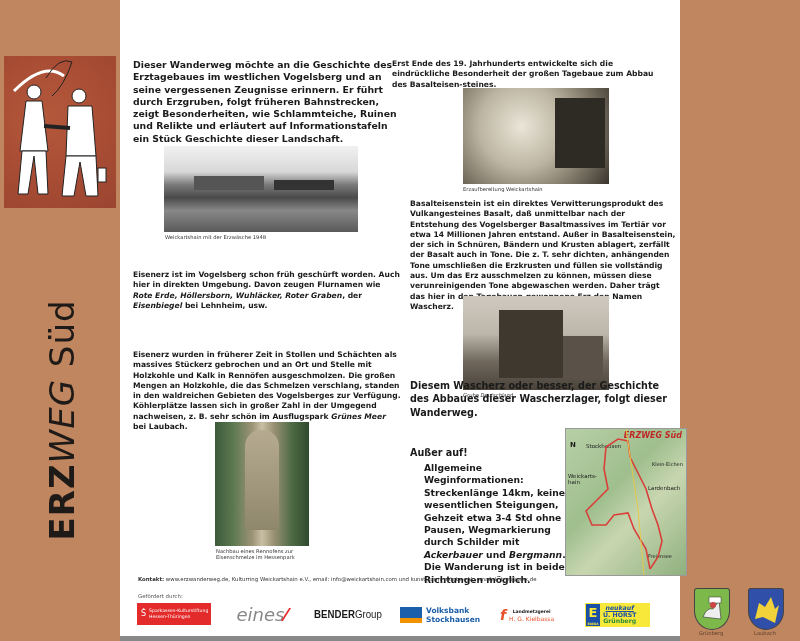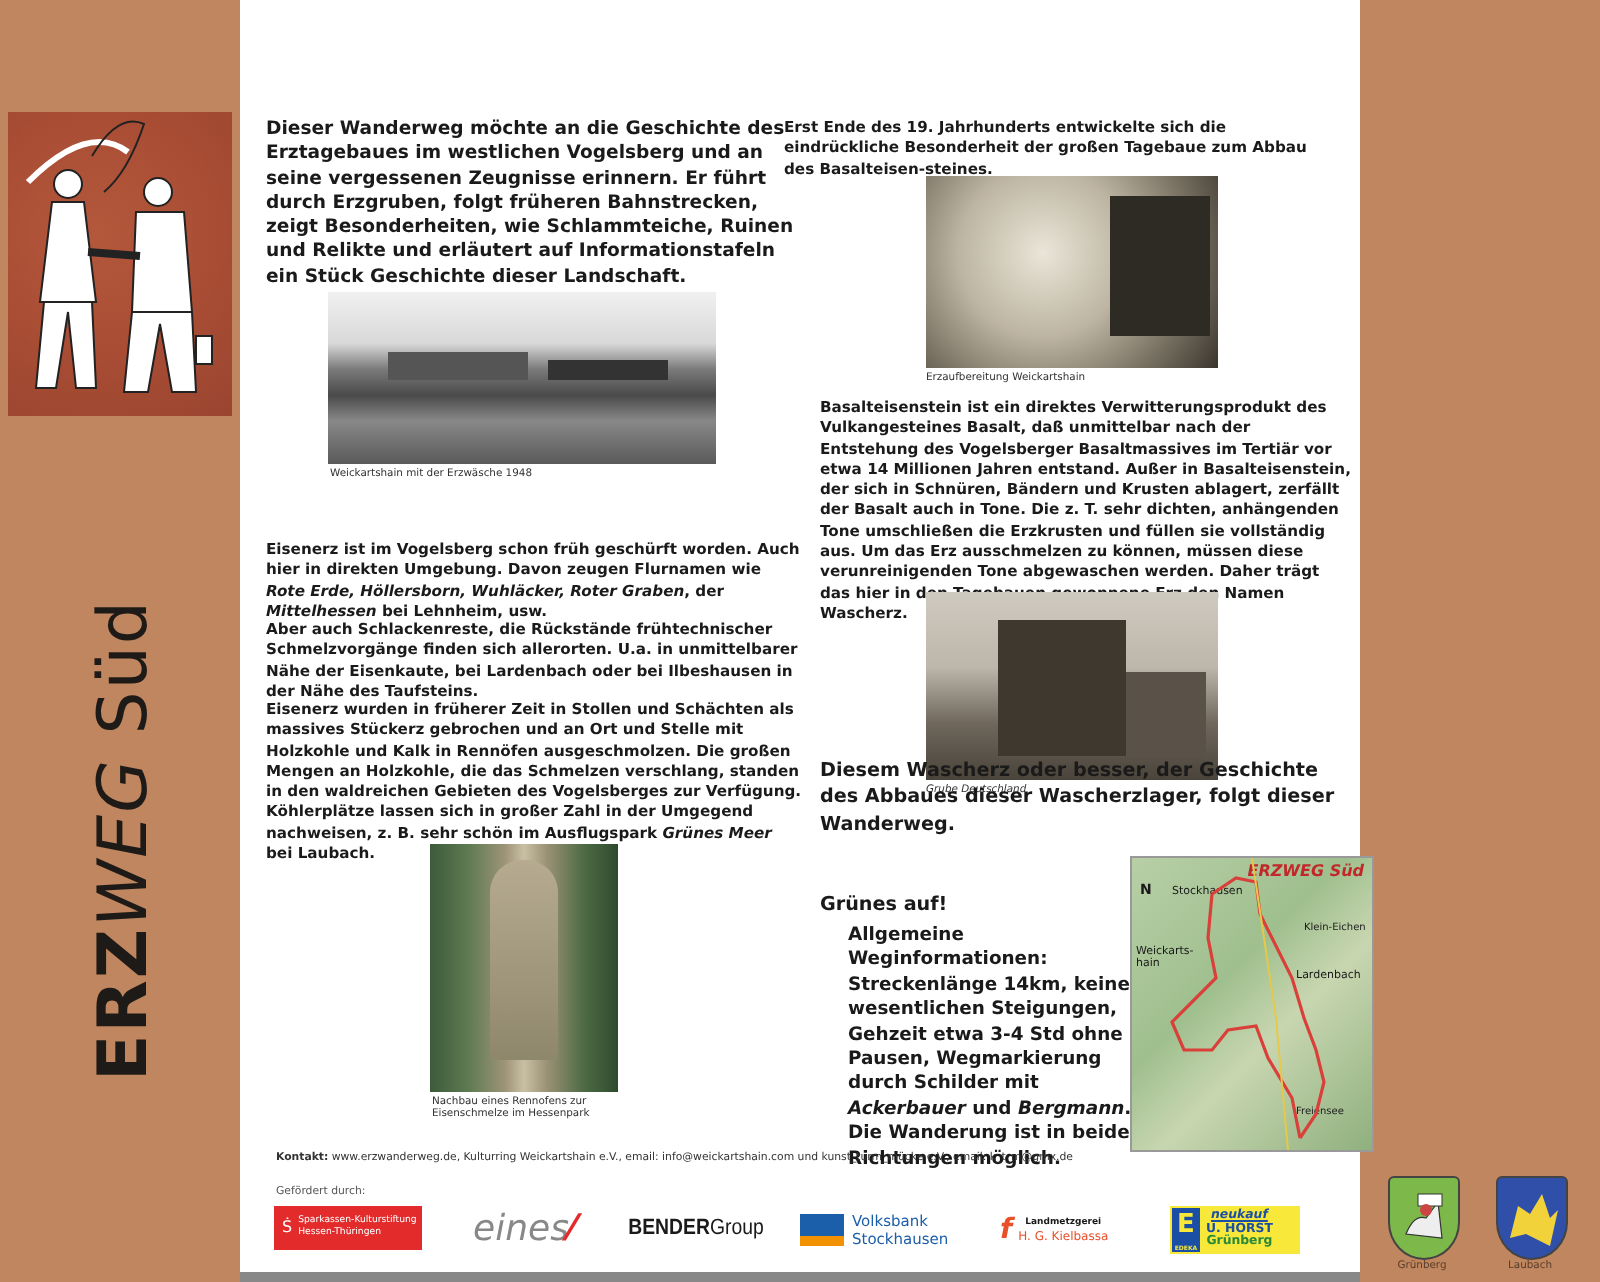--- a/index.html
+++ b/index.html
@@ -71,23 +71,22 @@
 <div class="panel">
 
   <p class="txt lead" style="left:13px; top:59px; width:268px;">Dieser Wanderweg möchte an die Geschichte des Erztagebaues im westlichen Vogelsberg und an seine vergessenen Zeugnisse erinnern. Er führt durch Erzgruben, folgt früheren Bahnstrecken, zeigt Besonderheiten, wie Schlammteiche, Ruinen und Relikte und erläutert auf Informationstafeln ein Stück Geschichte dieser Landschaft.</p>
 
   <div class="photo" style="left:44px; top:146px; width:194px; height:86px; background:linear-gradient(#f1f1f1 0%, #d8d8d8 30%, #7a7a7a 45%, #4a4a4a 60%, #888 75%, #5a5a5a 100%);">
     <div style="position:absolute; left:30px; top:30px; width:70px; height:14px; background:#555;"></div>
     <div style="position:absolute; left:110px; top:34px; width:60px; height:10px; background:#333;"></div>
   </div>
   <div class="cap" style="left:45px; top:234px;">Weickartshain mit der Erzwäsche 1948</div>
 
-  <p class="txt" style="left:13px; top:270px; width:268px;"><span>Eisenerz ist im Vogelsberg schon früh geschürft worden. Auch hier in direkten Umgebung. Davon zeugen Flurnamen wie </span><i>Rote Erde, Höllersborn, Wuhläcker, Roter Graben</i><span>, der </span><i>Mittelhessen</i><span> bei Lehnheim, usw.</span></p>
+  <p class="txt" style="left:13px; top:270px; width:268px;"><span>Eisenerz ist im Vogelsberg schon früh geschürft worden. Auch hier in direkten Umgebung. Davon zeugen Flurnamen wie </span><i>Rote Erde, Höllersborn, Wuhläcker, Roter Graben</i><span>, der </span><i>Eisenbiegel</i><span> bei Lehnheim, usw.</span></p>
 
-  <p class="txt" style="left:13px; top:310px; width:268px;">Aber auch Schlackenreste, die Rückstände frühtechnischer Schmelzvorgänge finden sich allerorten. U.a. in unmittelbarer Nähe der Eisenkaute, bei Lardenbach oder bei Ilbeshausen in der Nähe des Taufsteins.</p>
 
   <p class="txt" style="left:13px; top:350px; width:268px;"><span>Eisenerz wurden in früherer Zeit in Stollen und Schächten als massives Stückerz gebrochen und an Ort und Stelle mit Holzkohle und Kalk in Rennöfen ausgeschmolzen. Die großen Mengen an Holzkohle, die das Schmelzen verschlang, standen in den waldreichen Gebieten des Vogelsberges zur Verfügung. Köhlerplätze lassen sich in großer Zahl in der Umgegend nachweisen, z. B. sehr schön im Ausflugspark </span><i>Grünes Meer</i><span> bei Laubach.</span></p>
 
   <div class="photo" style="left:95px; top:422px; width:94px; height:124px; background:linear-gradient(90deg, #3d5a3a 0%, #5d7a52 20%, #9e9478 40%, #c9bfa4 50%, #9c9276 62%, #4d6a45 82%, #2e4a2d 100%);">
     <div style="position:absolute; left:30px; top:8px; width:34px; height:100px; background:linear-gradient(#b6ab90,#8f876c); border-radius:16px 16px 4px 4px;"></div>
   </div>
   <div class="cap" style="left:96px; top:548px; line-height:6.4px;"><span>Nachbau eines Rennofens zur</span><br><span>Eisenschmelze im Hessenpark</span></div>
 
   <p class="txt" style="left:272px; top:59px; width:264px;">Erst Ende des 19. Jahrhunderts entwickelte sich die eindrückliche Besonderheit der großen Tagebaue zum Abbau des Basalteisen-steines.</p>
 
@@ -99,21 +98,21 @@
   <p class="txt" style="left:290px; top:199px; width:266px;">Basalteisenstein ist ein direktes Verwitterungsprodukt des Vulkangesteines Basalt, daß unmittelbar nach der Entstehung des Vogelsberger Basaltmassives im Tertiär vor etwa 14 Millionen Jahren entstand. Außer in Basalteisenstein, der sich in Schnüren, Bändern und Krusten ablagert, zerfällt der Basalt auch in Tone. Die z. T. sehr dichten, anhängenden Tone umschließen die Erzkrusten und füllen sie vollständig aus. Um das Erz ausschmelzen zu können, müssen diese verunreinigenden Tone abgewaschen werden. Daher trägt das hier in den Tagebauen gewonnene Erz den Namen Wascherz.</p>
 
   <div class="photo" style="left:343px; top:296px; width:146px; height:94px; background:linear-gradient(#cfcac0 0%, #bdb6aa 40%, #6f675c 70%, #4a433a 100%);">
     <div style="position:absolute; left:36px; top:14px; width:64px; height:68px; background:#3e382f;"></div>
     <div style="position:absolute; left:100px; top:40px; width:40px; height:42px; background:#5a5248;"></div>
   </div>
   <div class="cap" style="left:343px; top:392px; font-style:italic;">Grube Deutschland</div>
 
   <p class="txt big" style="left:290px; top:379px; width:266px;">Diesem Wascherz oder besser, der Geschichte des Abbaues dieser Wascherzlager, folgt dieser Wanderweg.</p>
 
-  <p class="txt big" style="left:290px; top:446px; width:140px;">Grünes auf!</p>
+  <p class="txt big" style="left:290px; top:446px; width:140px;">Außer auf!</p>
 
   <p class="txt big" style="left:290px; top:462px; width:152px; font-size:9.2px; line-height:12.4px;margin-left:14px;"><span>Allgemeine Weginformationen: Streckenlänge 14km, keine wesentlichen Steigungen, Gehzeit etwa 3-4 Std ohne Pausen, Wegmarkierung durch Schilder mit </span><i>Ackerbauer</i><span> und </span><i>Bergmann</i><span>.</span><br><span>Die Wanderung ist in beiden Richtungen möglich.</span></p>
 
   <div class="photo" style="left:445px; top:428px; width:120px; height:146px; background:linear-gradient(135deg, #b8cfa6 0%, #9fbf8e 40%, #c8d6b0 60%, #8fb07e 100%); border:1px solid #999;">
     <div style="position:absolute; right:4px; top:2px; font-size:8px; font-weight:bold; font-style:italic; color:#c0282a;">ERZWEG Süd</div>
     <div style="position:absolute; left:4px; top:12px; font-size:7px; font-weight:bold;">N</div>
     <div style="position:absolute; left:20px; top:14px; font-size:5.5px;">Stockhausen</div>
     <div style="position:absolute; left:2px; top:44px; font-size:5.5px; width:22px;">Weickarts-hain</div>
     <div style="position:absolute; left:86px; top:32px; font-size:5px;">Klein-Eichen</div>
     <div style="position:absolute; left:82px; top:56px; font-size:5.5px;">Lardenbach</div>
@@ -137,21 +136,21 @@
       <span style="color:#e32b2b; font-size:18px; font-weight:bold; font-style:normal;">⁄</span>
   </div>
 
   <div class="logo" style="left:190px; top:603px; width:76px; height:22px; font-size:11px; font-family:'Liberation Sans', sans-serif; transform:scaleX(0.88);">
     <b>BENDER</b>
       <span> Group</span>
   </div>
 
   <div class="logo" style="left:280px; top:602px; width:90px; height:26px; justify-content:flex-start;">
     <span style="display:inline-block; width:22px; height:16px; background:linear-gradient(#1b5ea9 0%, #1b5ea9 70%, #f29200 70%); margin-right:4px;"></span>
-    <span style="color:#1b5ea9; font-weight:normal; font-size:7.5px; line-height:9px;"><span>Volksbank</span><br><span>Stockhausen</span></span>
+    <span style="color:#1b5ea9; font-weight:bold; font-size:7.5px; line-height:9px;"><span>Volksbank</span><br><span>Stockhausen</span></span>
   </div>
 
   <div class="logo" style="left:380px; top:602px; width:72px; height:26px; justify-content:flex-start;">
     <span style="color:#e8502a; font-size:14px; font-style:italic; font-weight:bold; margin-right:3px;">f</span>
     <span style="font-size:4.5px; line-height:7px; text-align:center;"><b>Landmetzgerei</b><br><span style="color:#e8502a; font-size:6px;">H. G. Kielbassa</span></span>
   </div>
 
   <div class="logo" style="left:465px; top:603px; width:65px; height:24px; background:#f7e83a; justify-content:flex-start;">
     <span style="display:inline-block; width:14px; height:22px; background:#1b4fa6; color:#f7e83a; font-weight:bold; font-size:13px; text-align:center; line-height:18px; margin:1px 3px 1px 1px; position:relative;"><span>E</span><span style="position:absolute; bottom:0; left:0; width:14px; font-size:3px; line-height:4px;">EDEKA</span></span>
     <span style="color:#1b4fa6; font-weight:bold; font-size:6.2px; line-height:6.6px; text-align:center;"><i style="text-decoration:underline;">neukauf</i><br><span>U. HORST</span><br><span style="color:#2a8a3a;">Grünberg</span></span>

